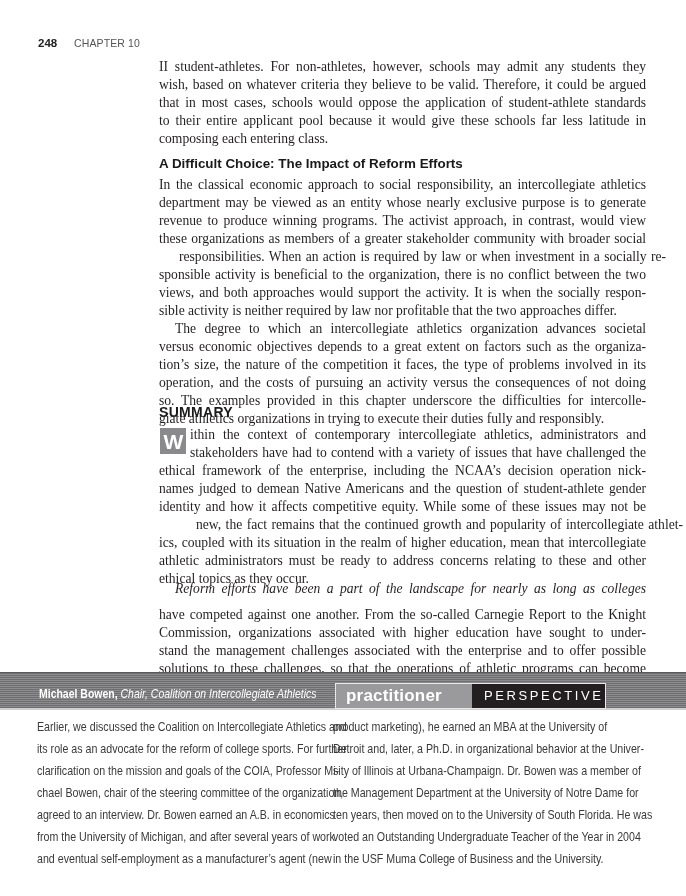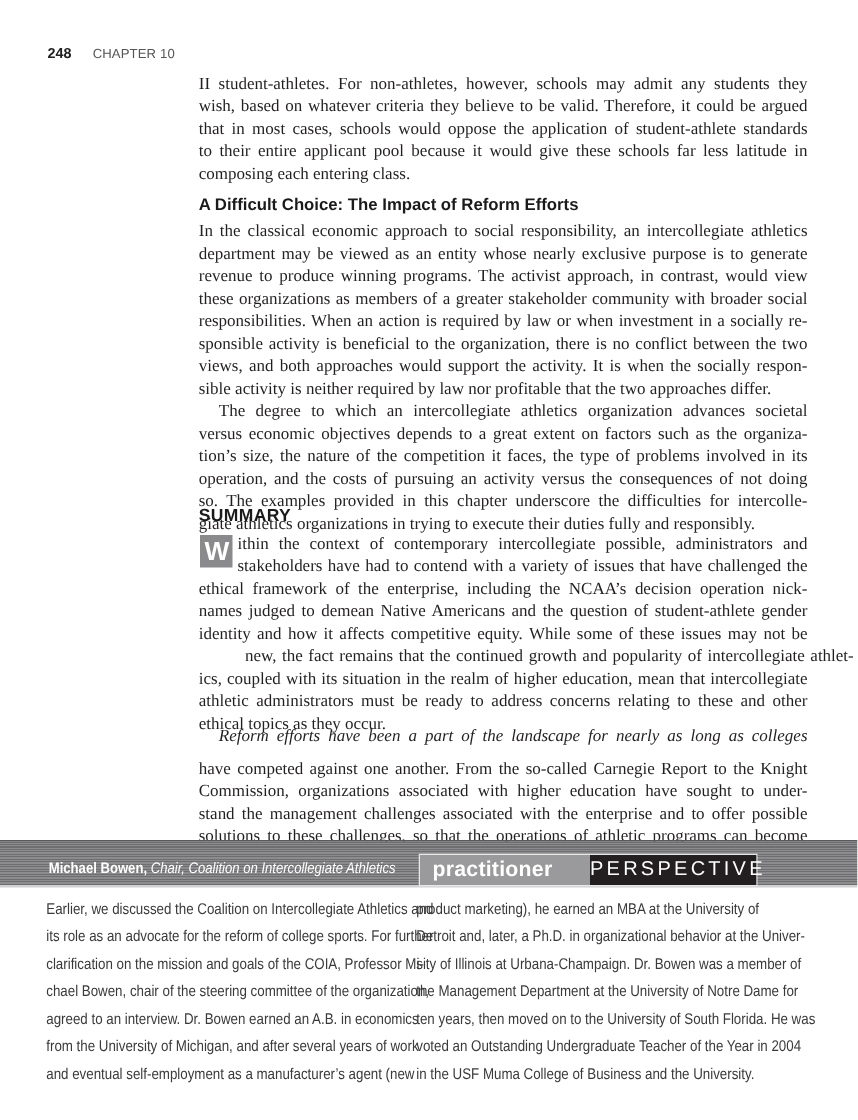--- a/index.html
+++ b/index.html
@@ -148,23 +148,23 @@
       padding-left: 10px;
       box-sizing: border-box;
       letter-spacing: 0.2px;
     }
     .badge-perspective {
       width: 133px;
       height: 24px;
       background: #231f20;
       color: #ffffff;
       font-family: "Liberation Sans", sans-serif;
-      font-size: 16px;
+      font-size: 13px;
       line-height: 24px;
-      padding-left: 0;
+      padding-left: 12px;
       box-sizing: border-box;
       letter-spacing: 2.6px;
     }
     .side-col {
       position: absolute;
       width: 290px;
     }
     .side-line {
       position: absolute;
       left: 0;
@@ -202,42 +202,42 @@
     <div class="body-line last" style="top:130px;">composing each entering class.</div>
   </div>
 
   <div class="section-heading" style="top:156px;">A Difficult Choice: The Impact of Reform Efforts</div>
 
   <div>
     <div class="body-line" style="top:176px;">In the classical economic approach to social responsibility, an intercollegiate athletics</div>
     <div class="body-line" style="top:194px;">department may be viewed as an entity whose nearly exclusive purpose is to generate</div>
     <div class="body-line" style="top:212px;">revenue to produce winning programs. The activist approach, in contrast, would view</div>
     <div class="body-line" style="top:230px;">these organizations as members of a greater stakeholder community with broader social</div>
-    <div class="body-line" style="top:248px;">responsibilities. When an action is required by law or when investment in a socially re-</div>
+    <div class="body-line" style="top:248px;margin-left:20px;">responsibilities. When an action is required by law or when investment in a socially re-</div>
     <div class="body-line" style="top:266px;">sponsible activity is beneficial to the organization, there is no conflict between the two</div>
     <div class="body-line" style="top:284px;">views, and both approaches would support the activity. It is when the socially respon-</div>
     <div class="body-line last" style="top:302px;">sible activity is neither required by law nor profitable that the two approaches differ.</div>
   </div>
 
   <div>
     <div class="body-line indent" style="top:320px;">The degree to which an intercollegiate athletics organization advances societal</div>
     <div class="body-line" style="top:338px;">versus economic objectives depends to a great extent on factors such as the organiza-</div>
     <div class="body-line" style="top:356px;">tion’s size, the nature of the competition it faces, the type of problems involved in its</div>
     <div class="body-line" style="top:374px;">operation, and the costs of pursuing an activity versus the consequences of not doing</div>
     <div class="body-line" style="top:392px;">so. The examples provided in this chapter underscore the difficulties for intercolle-</div>
     <div class="body-line last" style="top:410px;">giate athletics organizations in trying to execute their duties fully and responsibly.</div>
   </div>
 
   <div class="summary-heading" style="top:404px; top:404px;">SUMMARY</div>
 </div>
 
 <div class="main-col" style="top:0;">
   <div class="drop-cap" style="top:428px;">W</div>
   <div>
-    <div class="body-line dc" style="top:426px;">ithin the context of contemporary intercollegiate possible, administrators and</div>
+    <div class="body-line dc" style="top:426px;">ithin the context of contemporary intercollegiate athletics, administrators and</div>
     <div class="body-line dc" style="top:444px;">stakeholders have had to contend with a variety of issues that have challenged the</div>
     <div class="body-line" style="top:462px;">ethical framework of the enterprise, including the NCAA’s decision operation nick-</div>
     <div class="body-line" style="top:480px;">names judged to demean Native Americans and the question of student-athlete gender</div>
     <div class="body-line" style="top:498px;">identity and how it affects competitive equity. While some of these issues may not be</div>
     <div class="body-line" style="top:516px;margin-left:37px;">new, the fact remains that the continued growth and popularity of intercollegiate athlet-</div>
     <div class="body-line" style="top:534px;">ics, coupled with its situation in the realm of higher education, mean that intercollegiate</div>
     <div class="body-line" style="top:552px;">athletic administrators must be ready to address concerns relating to these and other</div>
     <div class="body-line last" style="top:570px;">ethical topics as they occur.</div>
   </div>
   <div>

